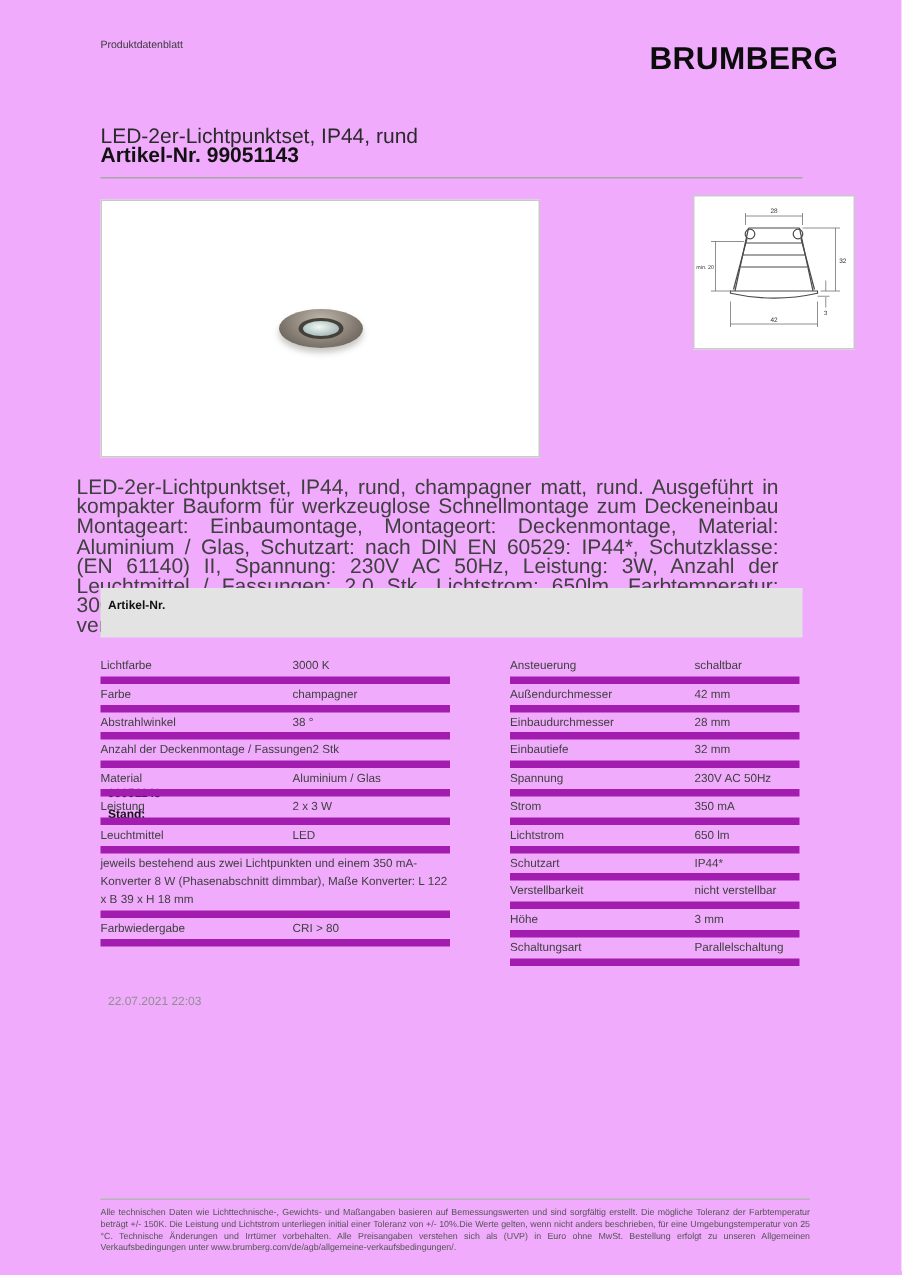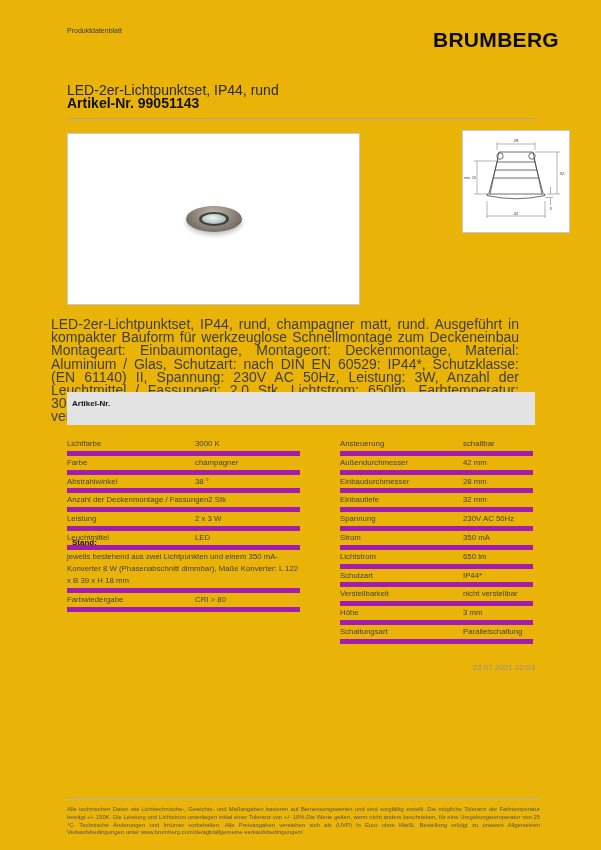--- a/index.html
+++ b/index.html
@@ -1,18 +1,18 @@
 <!DOCTYPE html>
 <html><head>
 <meta charset="utf-8">
 <style>
   * { margin:0; padding:0; box-sizing:border-box; }
   html,body { background:#ffffff; }
   .page {
-    position:relative; width:601px; height:850px; background:#eab308;
+    position:relative; width:601px; height:850px; background:#f0abfc;
     font-family:"Liberation Sans", sans-serif; color:#3c3c3c; overflow:hidden;
   }
   .doc-label { position:absolute; left:67px; top:27px; font-size:7px; color:#3a3a3a; }
   .brand { position:absolute; right:42px; top:28px; font-size:21px; font-weight:bold;
            color:#0c0c0c; letter-spacing:0.3px; }
   .title-block { position:absolute; left:67px; top:84px; font-size:14px; line-height:13px; color:#2a2a2a; }
   .title-block .bold { font-weight:bold; color:#111; }
   .title-rule { position:absolute; left:67px; width:468px; top:118px; height:1px; background:#a6a6a6; }
 
   .photo-box { position:absolute; left:67px; top:133px; width:293px; height:172px;
@@ -32,21 +32,21 @@
   .drawing-box svg text { font-family:"Liberation Sans", sans-serif; fill:#333; }
 
   .description { position:absolute; left:51px; top:318px; width:468px;
                  font-size:14px; line-height:13.2px; text-align:justify; color:#3f3f3f; }
 
   .info-bar { position:absolute; left:67px; top:392px; width:468px; height:33px;
               background:#e3e3e3; padding:5px 0 0 5px; font-size:8px; }
   .info-row { display:flex; line-height:13.5px;flex-direction:column; }
   .info-row .lbl { flex:0 0 125px; font-weight:bold; color:#111; }
   .info-row .val-bold { font-weight:bold; color:#111; }
-  .info-row .val-gray { color:#8f8f8f;text-align:right; }
+  .info-row .val-gray { color:#8f8f8f; }
 
   .spec-table { position:absolute; top:437px; font-size:7.8px; }
   .spec-table.left  { left:67px;  width:233px; }
   .spec-table.right { left:340px; width:193px; }
   .spec-row { display:flex; border-bottom:5px solid #a21caf; padding:1px 0 0.5px 0; }
   .spec-row .spec-label { line-height:12.3px; white-space:nowrap; color:#3f3f3f; }
   .spec-table.left  .spec-label { flex:0 0 128px; }
   .spec-table.right .spec-label { flex:0 0 123px; }
   .spec-row .spec-value { flex:1; line-height:12.3px; color:#3f3f3f; }
 
@@ -149,20 +149,24 @@
     </div>
       <div class="spec-row">
       <div class="spec-label">Abstrahlwinkel</div>
       <div class="spec-value">38 °</div>
     </div>
       <div class="spec-row">
       <div class="spec-label">Anzahl der Deckenmontage / Fassungen</div>
       <div class="spec-value">2 Stk</div>
     </div>
       <div class="spec-row">
+      <div class="spec-label">Material</div>
+      <div class="spec-value">Aluminium / Glas</div>
+    </div>
+      <div class="spec-row">
       <div class="spec-label">Leistung</div>
       <div class="spec-value">2 x 3 W</div>
     </div>
       <div class="spec-row">
       <div class="spec-label">Leuchtmittel</div>
       <div class="spec-value">LED</div>
     </div>
       <div class="spec-row">
       <div class="spec-value">jeweils bestehend aus zwei Lichtpunkten und einem 350 mA-Konverter 8 W (Phasenabschnitt dimmbar), Maße Konverter: L 122 x B 39 x H 18 mm</div>
     </div>

